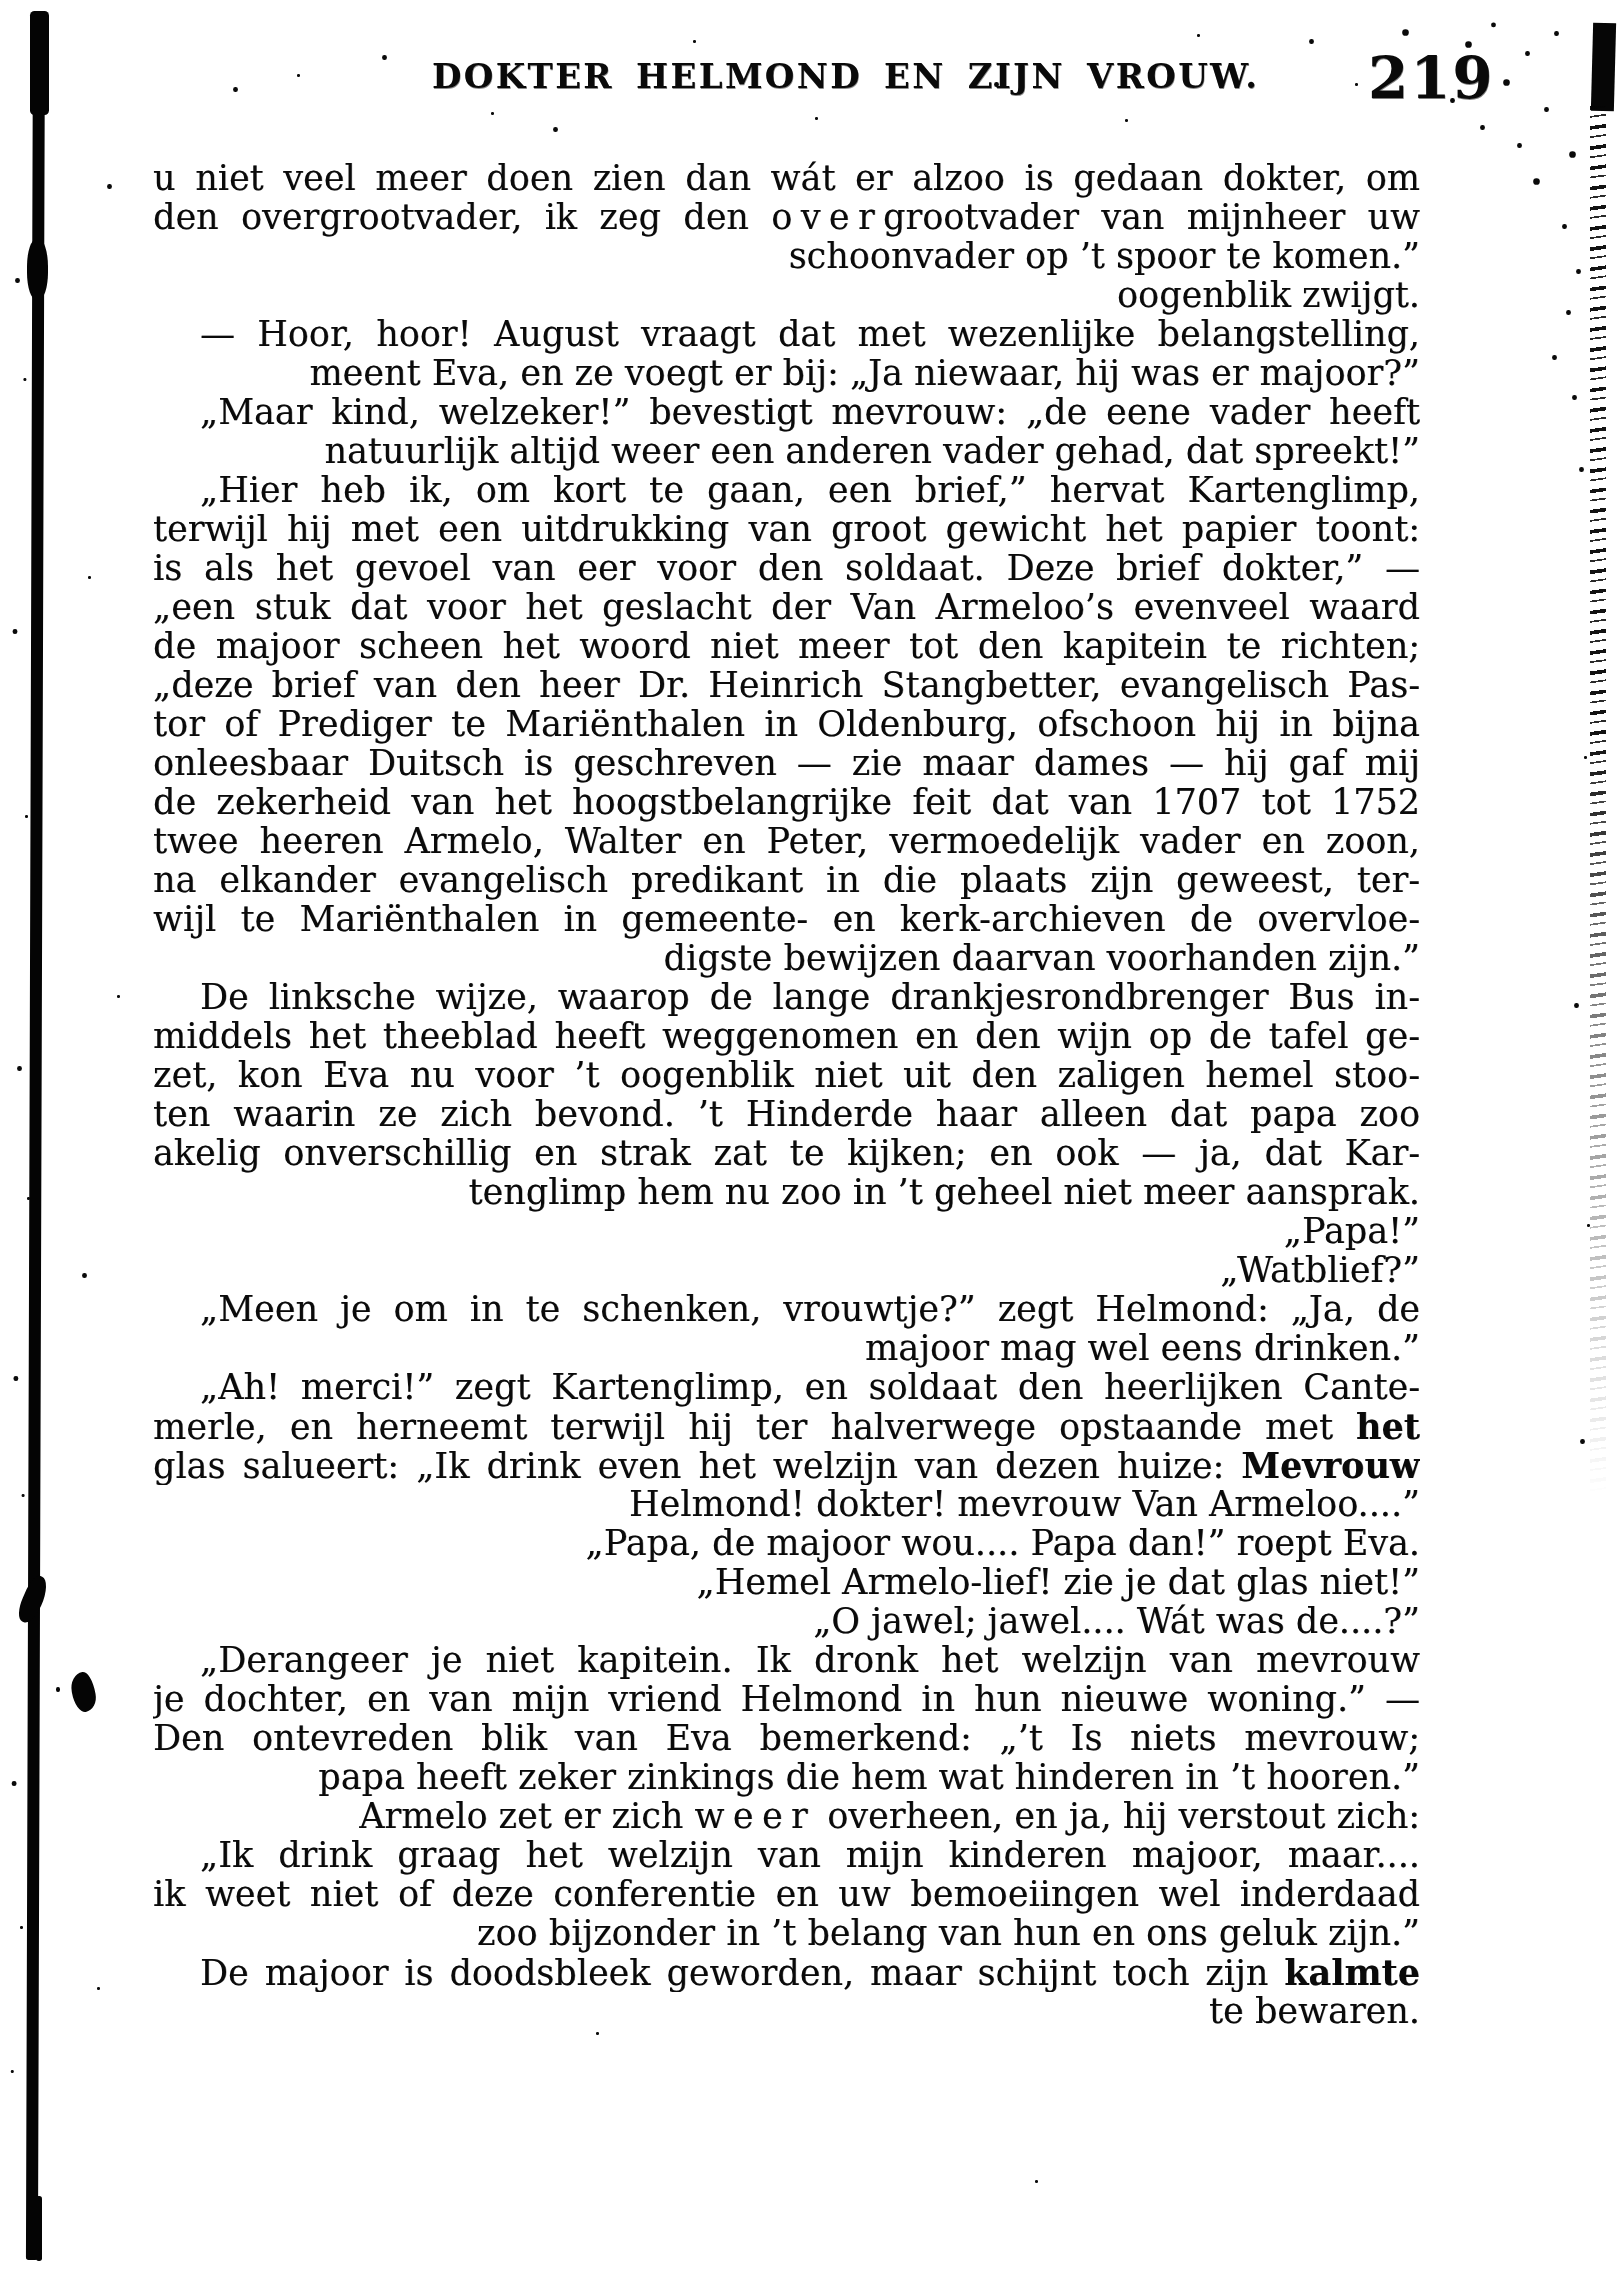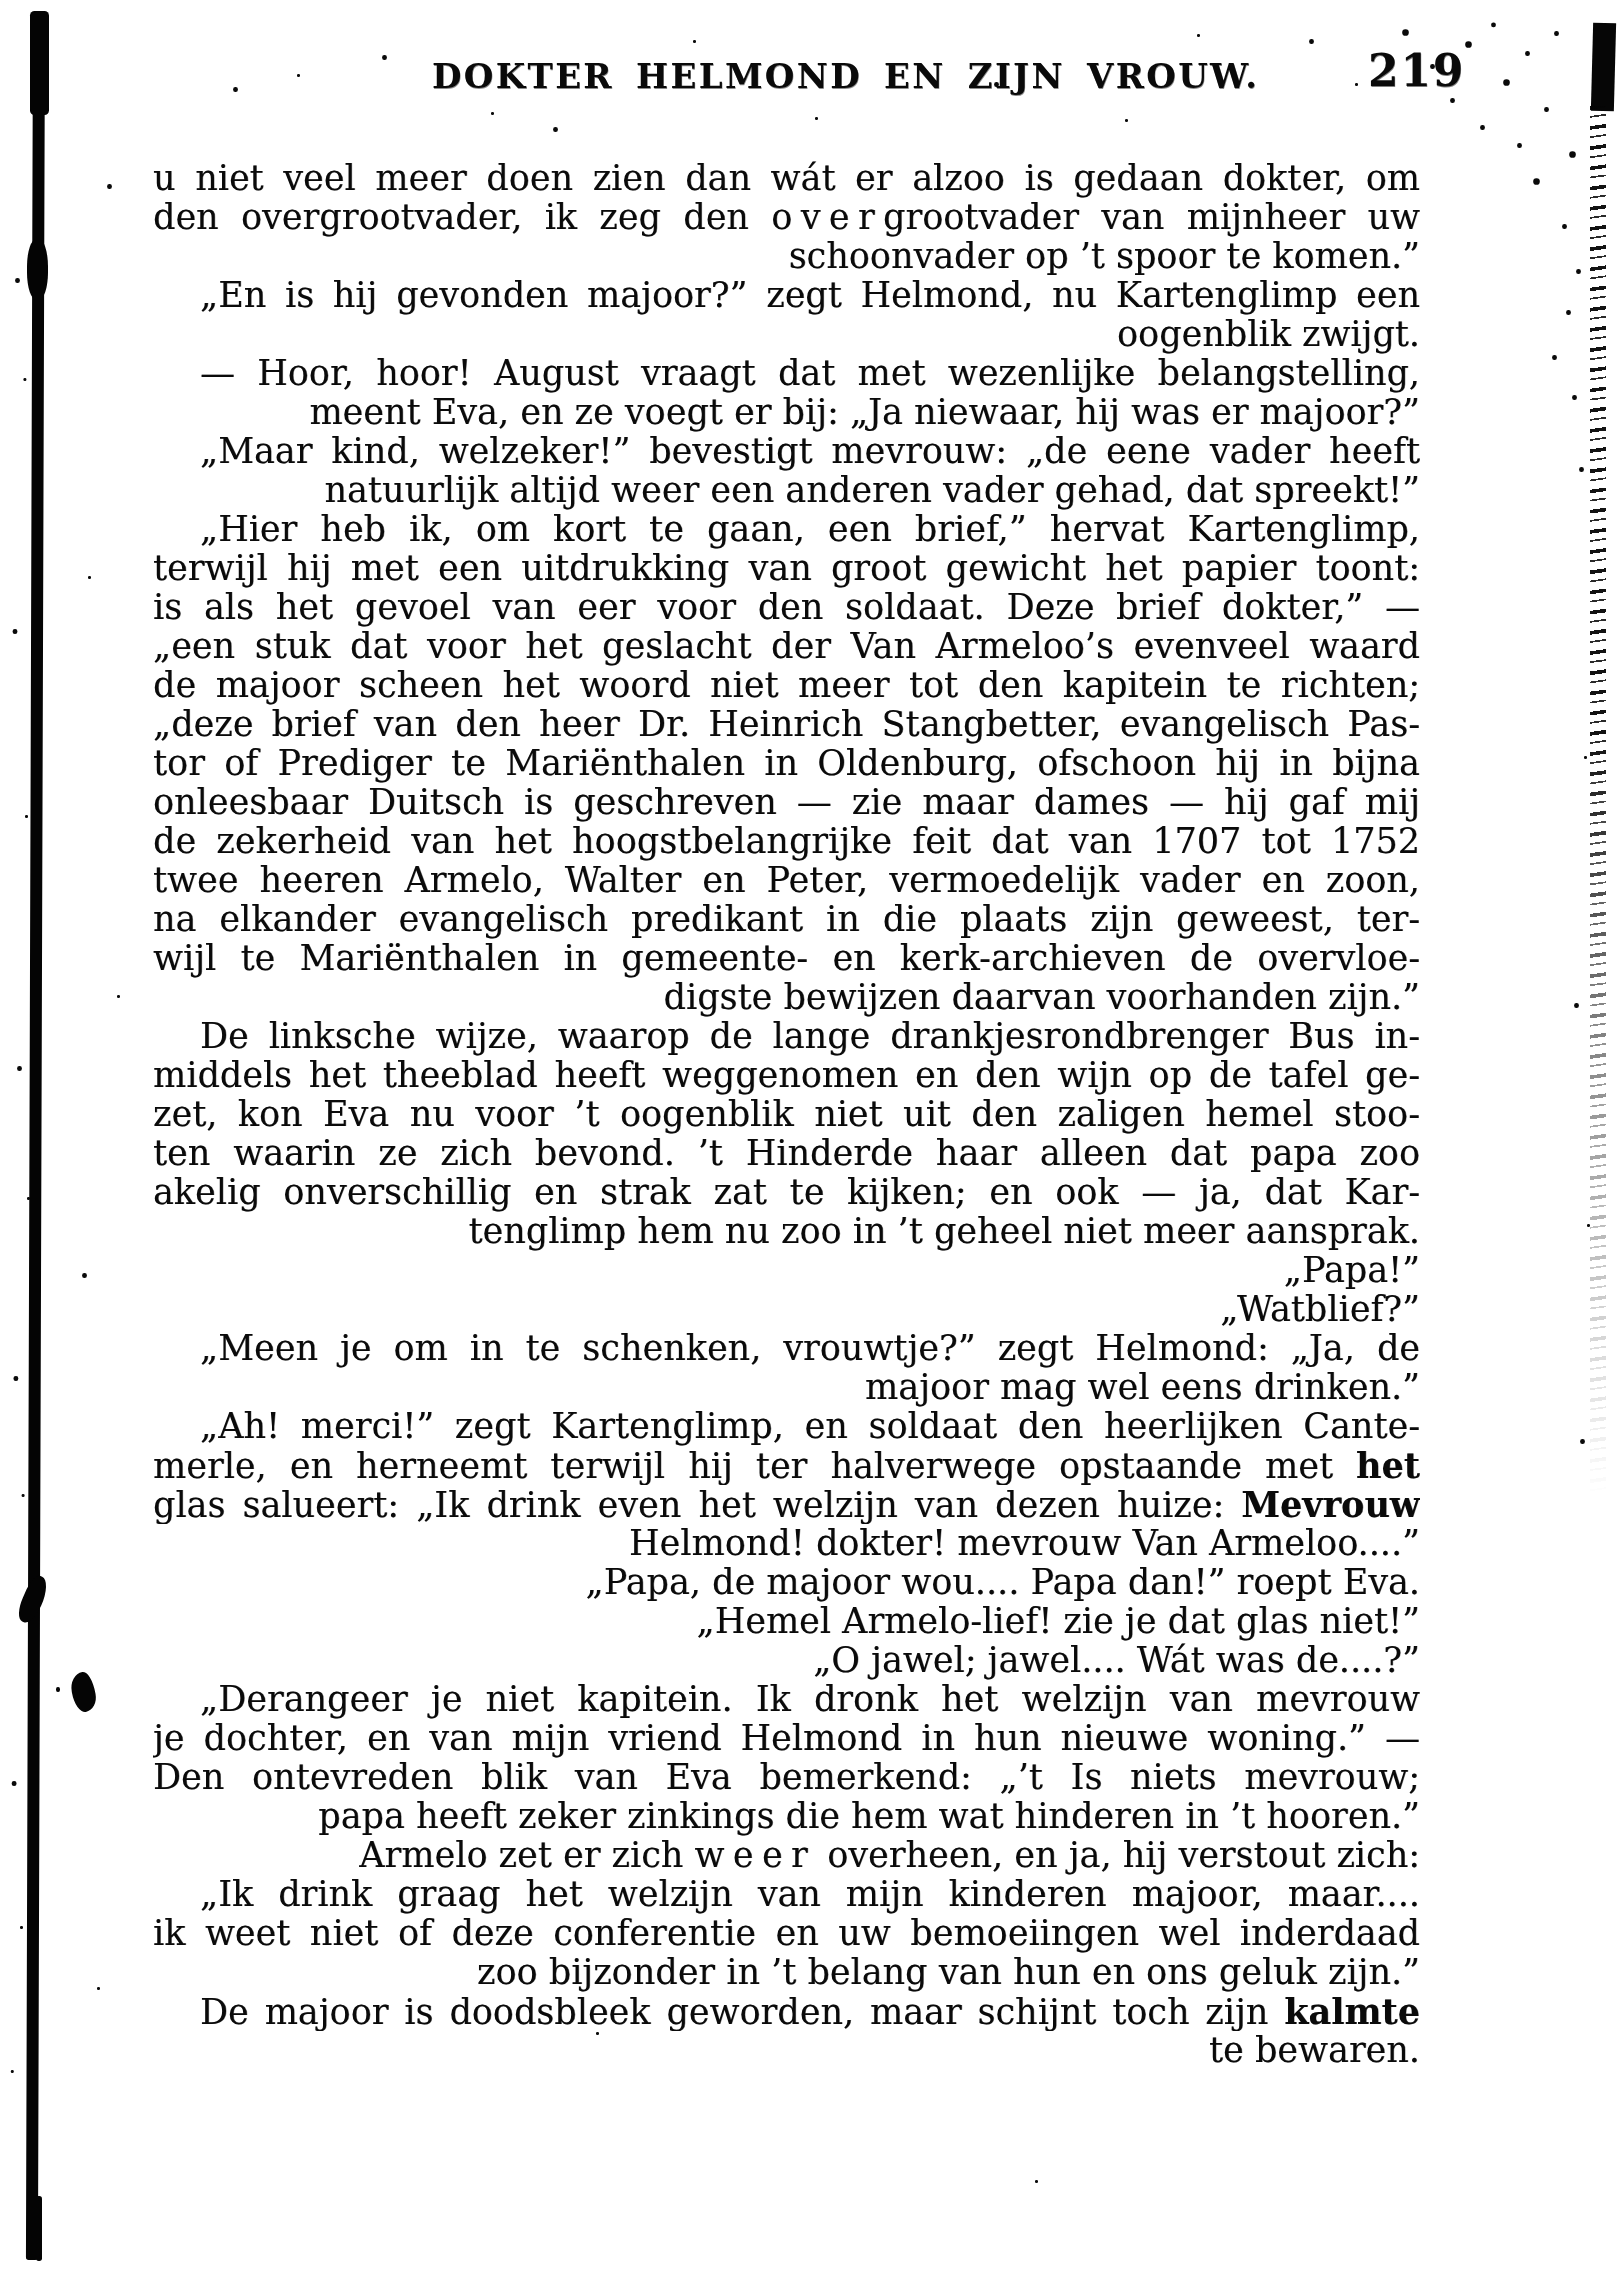--- a/index.html
+++ b/index.html
@@ -12,21 +12,21 @@
   
   #header-title{
     position:absolute;left:432px;top:58px;width:684px;
     text-align:center;font-weight:bold;font-size:34px;line-height:1.1;
     letter-spacing:2.3px;word-spacing:8px;
     text-shadow:0.5px 0.5px 0 rgba(0,0,0,.45);
     white-space:nowrap;
   }
   #page-number{
     position:absolute;left:1368px;top:49px;
-    font-weight:bold;font-size:44px;line-height:1;
+    font-weight:bold;font-size:58px;line-height:1;
     letter-spacing:1.8px;
     text-shadow:0.5px 0.5px 0 rgba(0,0,0,.5);
   }
 
   
   #body-text{
     position:absolute;left:153px;top:159px;width:1267px;
   }
   .line{
     height:39px;line-height:39px;font-size:35px;
@@ -105,21 +105,20 @@
 <div class="artifact" id="ink-blot"></div>
 <div class="artifact" id="ink-blot-dot"></div>
 
 <div id="header-title">DOKTER HELMOND EN ZIJN VROUW.</div>
 <div id="page-number">219</div>
 
 <div id="body-text">
     <div class="line just"><span>u niet veel meer doen zien dan wát er alzoo is gedaan dokter, om</span></div>
     <div class="line just"><span>den overgrootvader, ik zeg den </span><span class="sp">over</span><span>grootvader van mijnheer uw</span></div>
     <div class="line"><span>schoonvader op ’t spoor te komen.”</span></div>
-    <div class="line indent just"><span>„En is hij gevonden majoor?” zegt Helmond, nu Kartenglimp een</span></div>
     <div class="line"><span>oogenblik zwijgt.</span></div>
     <div class="line indent just"><span>— Hoor, hoor! August vraagt dat met wezenlijke belangstelling,</span></div>
     <div class="line"><span>meent Eva, en ze voegt er bij: „Ja niewaar, hij was er majoor?”</span></div>
     <div class="line indent just"><span>„Maar kind, welzeker!” bevestigt mevrouw: „de eene vader heeft</span></div>
     <div class="line"><span>natuurlijk altijd weer een anderen vader gehad, dat spreekt!”</span></div>
     <div class="line indent just"><span>„Hier heb ik, om kort te gaan, een brief,” hervat Kartenglimp,</span></div>
     <div class="line just"><span>terwijl hij met een uitdrukking van groot gewicht het papier toont:</span></div>
     <div class="line just"><span>is als het gevoel van eer voor den soldaat. Deze brief dokter,” —</span></div>
     <div class="line just"><span>„een stuk dat voor het geslacht der Van Armeloo’s evenveel waard</span></div>
     <div class="line just"><span>de majoor scheen het woord niet meer tot den kapitein te richten;</span></div>

